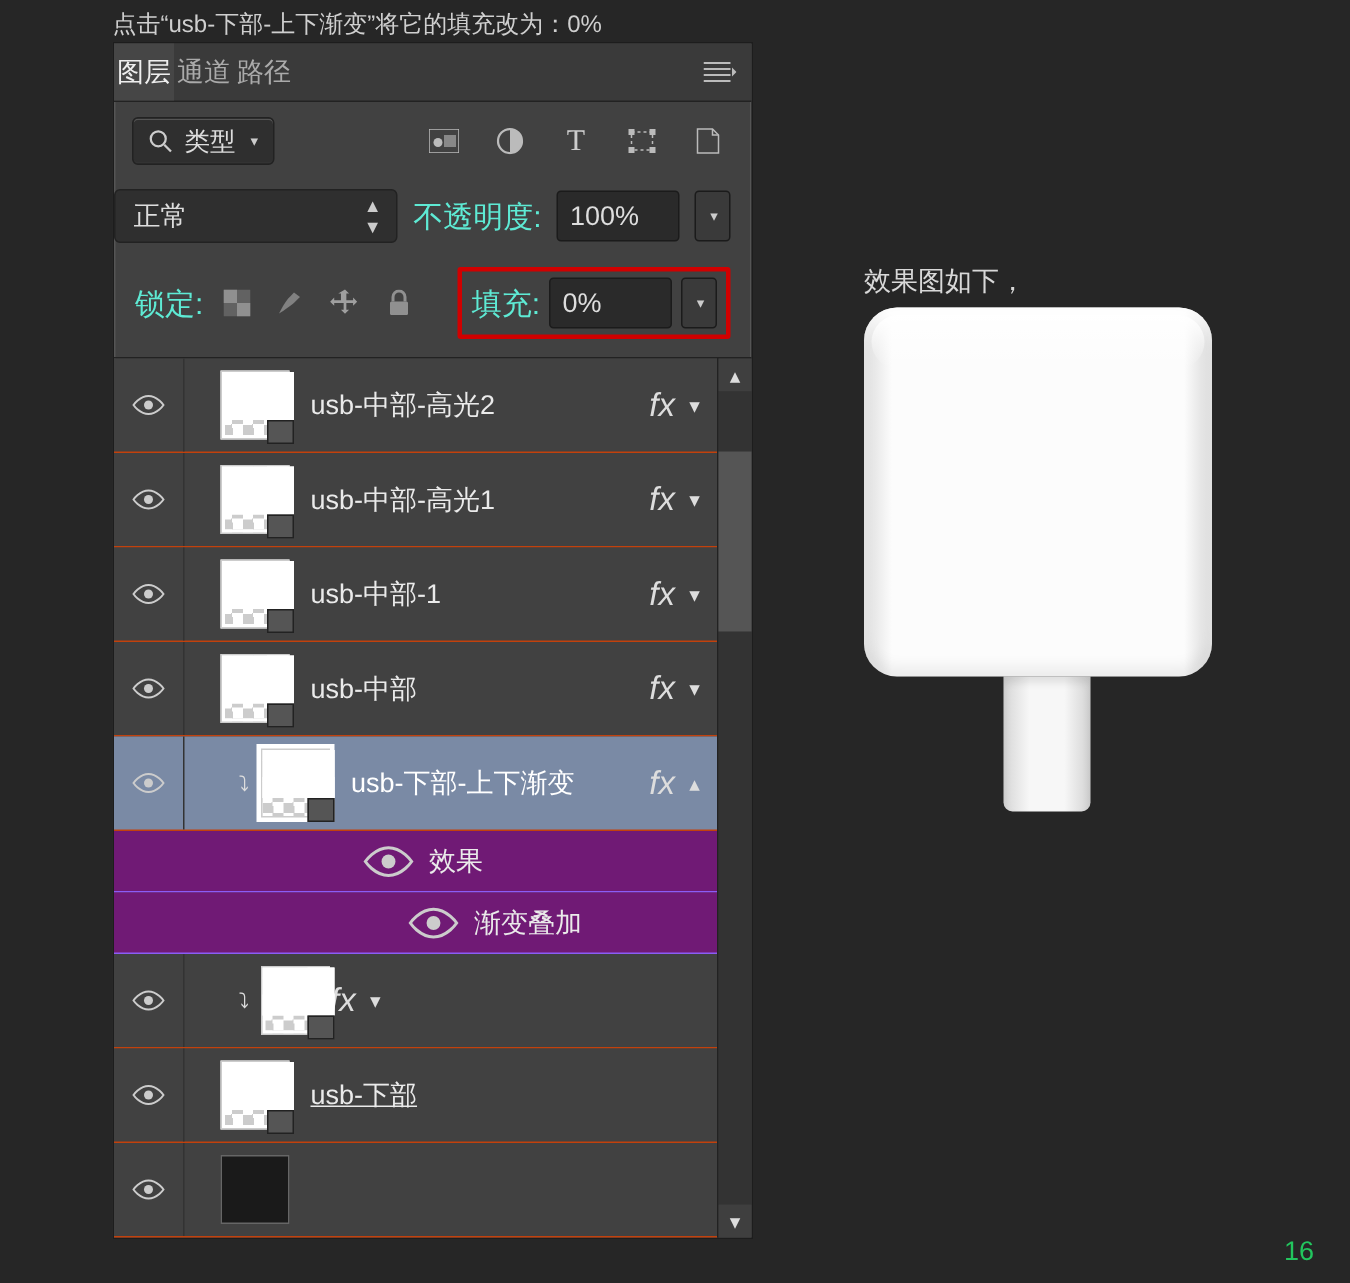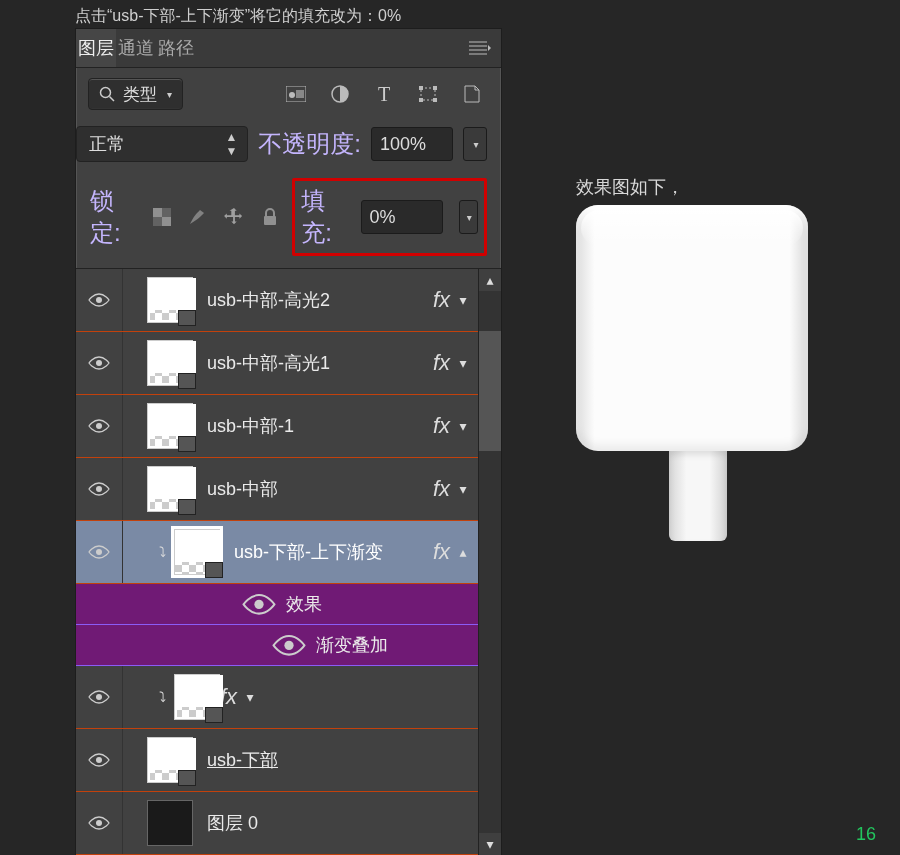--- a/index.html
+++ b/index.html
@@ -107,22 +107,22 @@
     background: #2f2f2f;
     border: 1px solid #222;
     border-radius: 4px;
     display: flex;
     align-items: center;
     padding: 0 12px;
     font-size: 18px;
     justify-content: space-between;
   }
   .label {
-    font-size: 24px;
-    color: #c4b5fd;
+    font-size: 20px;
+    color: #5eead4;
   }
   .num-input {
     height: 32px;
     background: #2a2a2a;
     border: 1px solid #1b1b1b;
     border-radius: 3px;
     display: flex;
     align-items: center;
     padding: 0 8px;
     font-size: 18px;
@@ -154,21 +154,21 @@
     width: 20px;
     height: 20px;
     align-items:center;
     justify-content:center;
     opacity: .9;
   }
   .fill-group {
     margin-left: auto;
     display: flex;
     align-items: center;
-    gap: 16px;
+    gap: 6px;
     border: 3px solid #d10000;
     padding: 4px 6px;
     border-radius: 2px;
   }
   .layers-wrap {
     display: flex;
   }
   .layers {
     flex: 1;
     border-top: 1px solid #222;
@@ -586,21 +586,20 @@
         </div>
         <div class="layer">
           <div class="eye">
             <svg viewBox="0 0 22 16">
               <path d="M11 2C5 2 1 8 1 8s4 6 10 6 10-6 10-6-4-6-10-6z" fill="none" stroke="#ccc" stroke-width="1.3"></path>
               <circle cx="11" cy="8" r="3" fill="#ccc"></circle>
             </svg>
           </div>
           <div class="indent"></div>
           <div class="thumb solid"></div>
-          <span class="lname">图层 0</span>
         </div>
       </div>
     <div class="scrollbar">
       <div class="sbt">▴</div>
       <div class="track">
           <div class="thumb-bar"></div>
         </div>
       <div class="sbt">▾</div>
     </div>
   </div>

